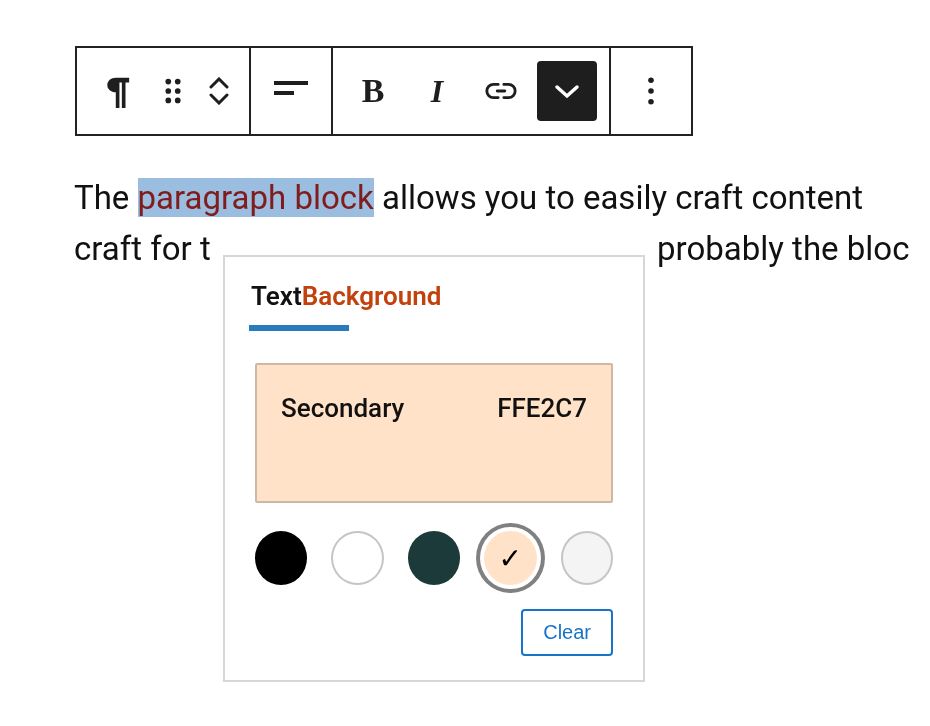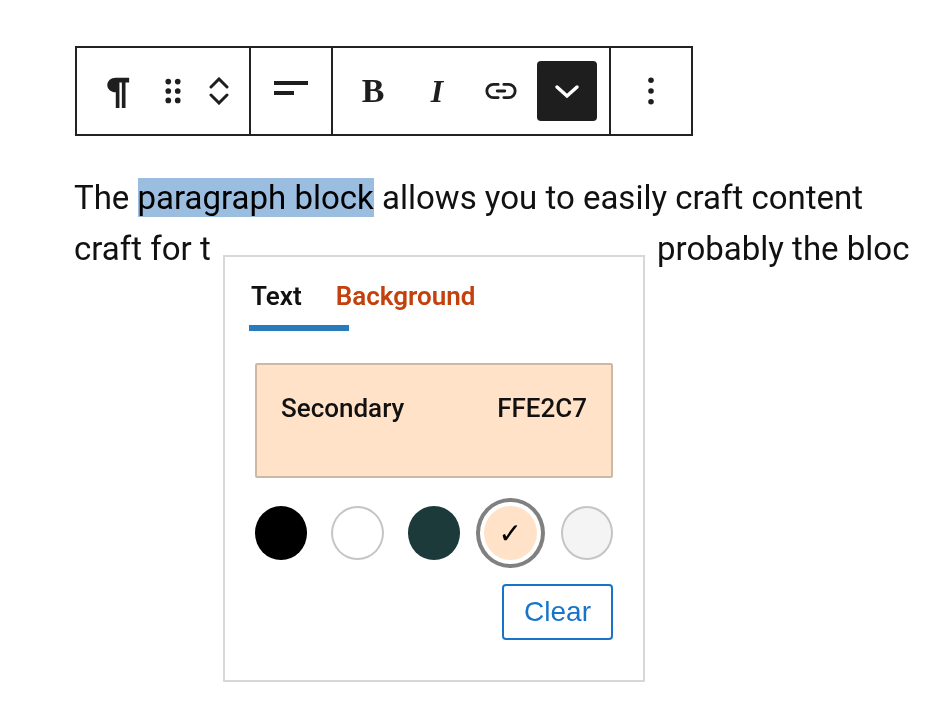--- a/index.html
+++ b/index.html
@@ -59,36 +59,35 @@
   .paragraph{
     position:absolute;
     left:74px; top:172px; right:-20px;
     font-size:33px;
     line-height:1.55;
     color:#111;
     white-space:normal;
   }
   .sel{
     background:var(--selection-bg);
-    color:#000000;
+    color:#7f1d1d;
   }
 
   
   .popover{
     position:absolute;
     left:223px; top:255px;
     width:422px; height:427px;
     background:#fff;
     border:2px solid var(--light-border);
     box-sizing:border-box;
     padding:0;
   }
   .tabs{
     display:flex;
-    gap:34px;
     padding:24px 26px 0 26px;
   }
   .tab{
     font-size:26px;
     font-weight:600;
     color:#c2410c;
     padding-bottom:18px;
     cursor:pointer;
   }
   .tab.active{
@@ -97,21 +96,21 @@
   .tab-underline{
     height:6px;
     background:var(--accent);
     width:100px;
     margin-left:24px;
     margin-top:-4px;
   }
 
   .color-chip{
     margin:32px 30px 0 30px;
-    height:115px;
+    height:140px;
     background:var(--swatch-bg);
     border:2px solid #cdb9a3;
     border-radius:2px;
     display:flex;
     align-items:flex-start;
     justify-content:space-between;
     padding:28px 24px 0 24px;
     box-sizing:border-box;
   }
   .color-chip span{
@@ -143,21 +142,21 @@
 
   .clear-row{
     display:flex;
     justify-content:flex-end;
     padding:24px 30px 0 0;
   }
   .clear-btn{
     border:2px solid var(--accent-link);
     color:var(--accent-link);
     background:#fff;
-    font-size:28px;
+    font-size:20px;
     padding:10px 20px;
     border-radius:4px;
     cursor:pointer;
     font-weight:500;
   }
 
   
   svg{display:block}
 </style>
 </head>

